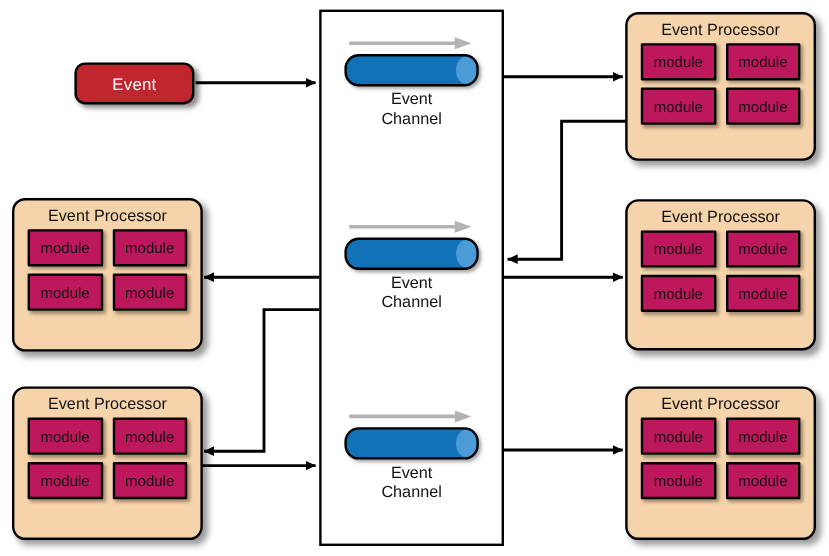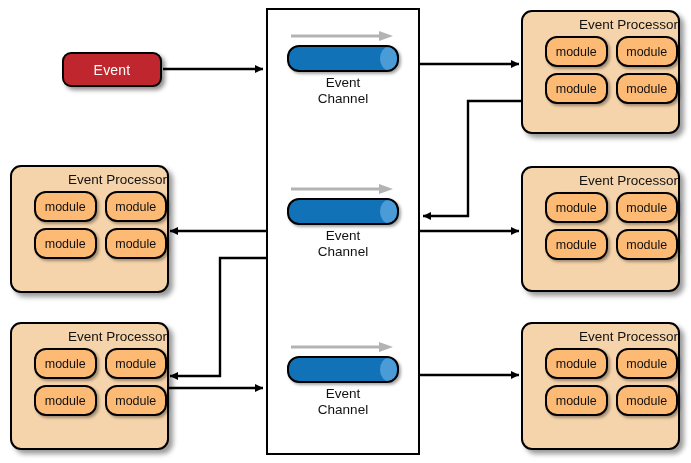--- a/index.html
+++ b/index.html
@@ -21,36 +21,36 @@
     font-size:14px;
     box-shadow:3px 3px 4px rgba(0,0,0,0.45);
     letter-spacing:.2px;
   }
 
   .processor{
     background:#f6d4ab;
     border:2.5px solid #000;
     border-radius:11px;
     box-shadow:4px 4px 5px rgba(0,0,0,0.40);
-    display:flex;flex-direction:column;align-items:flex-end;
+    display:flex;flex-direction:column;align-items:center;
     padding-top:5px;
   }
   .processor .proc-title{
     font-size:13.5px;color:#111;margin-bottom:4px;white-space:nowrap;
   }
   .module-grid{
     display:grid;
     grid-template-columns:repeat(2,1fr);
     gap:6px 8px;
     width:calc(100% - 22px);
   }
   .module{
-    background:#fdba74;
+    background:#be185d;
     border:2.2px solid #000;
-    border-radius:12px;
+    border-radius:1px;
     height:27px;
     display:flex;align-items:center;justify-content:center;
     font-size:12.5px;color:#111;
     box-shadow:2px 2px 3px rgba(0,0,0,0.35);
   }
 
   
   .channel-box{
     border:2.5px solid #000;
     background:#fff;

